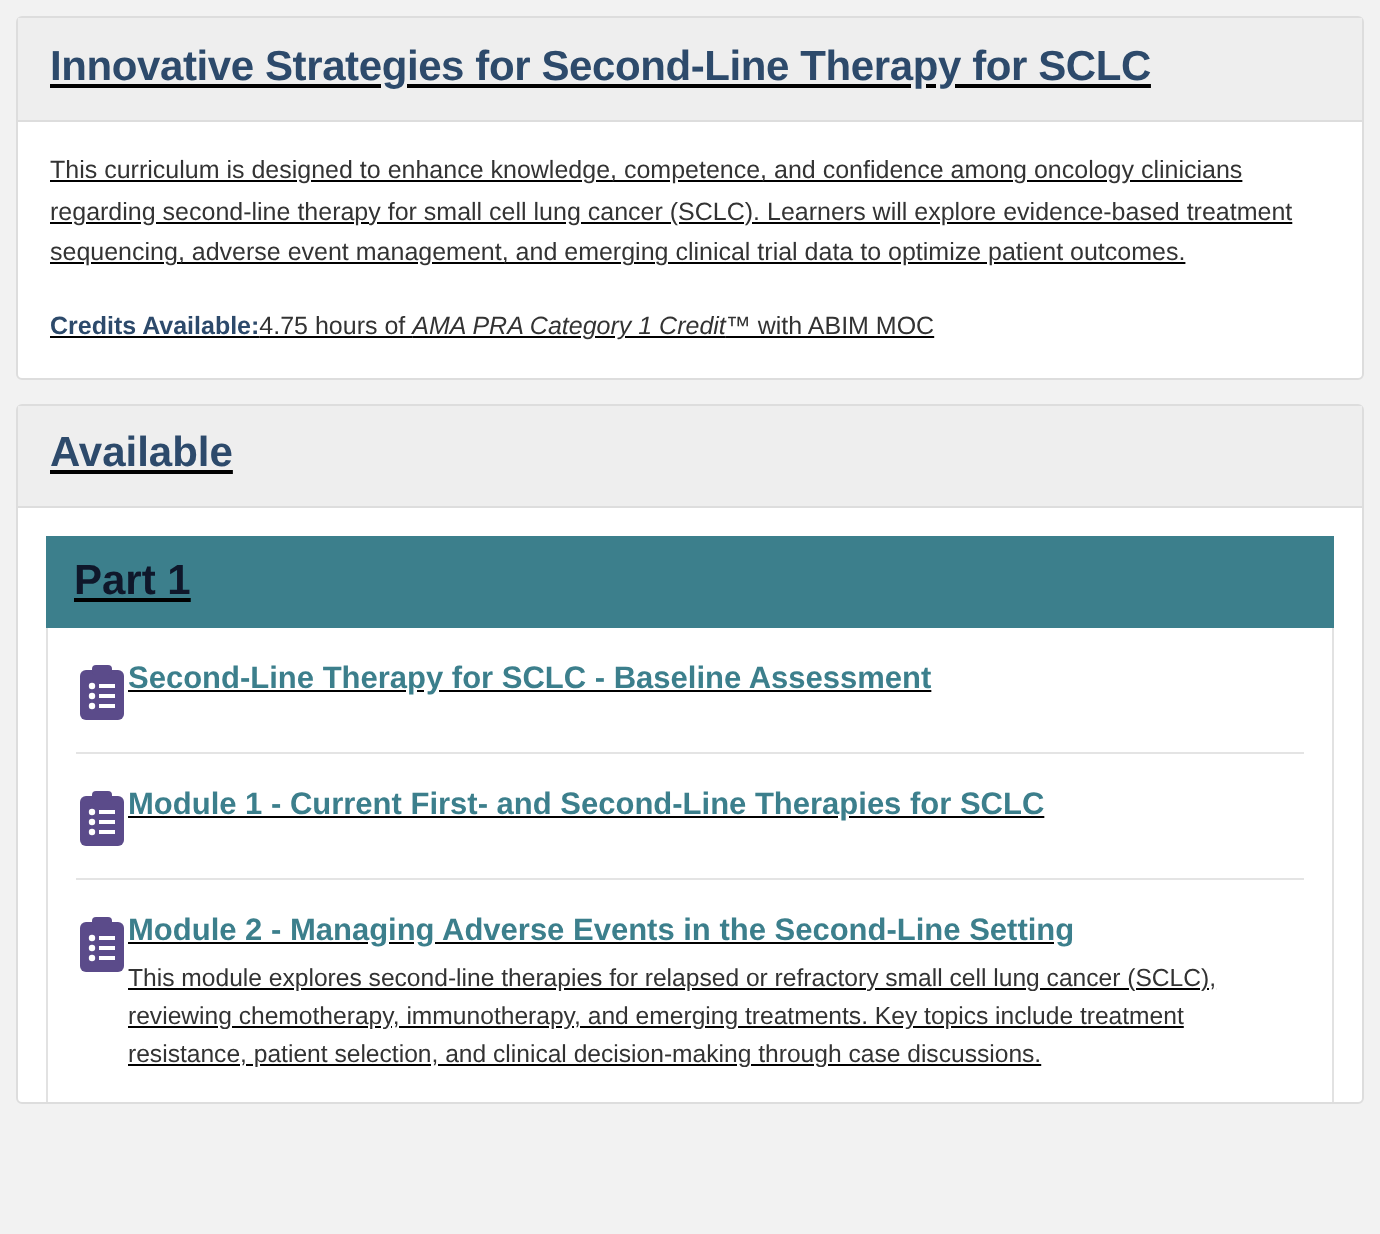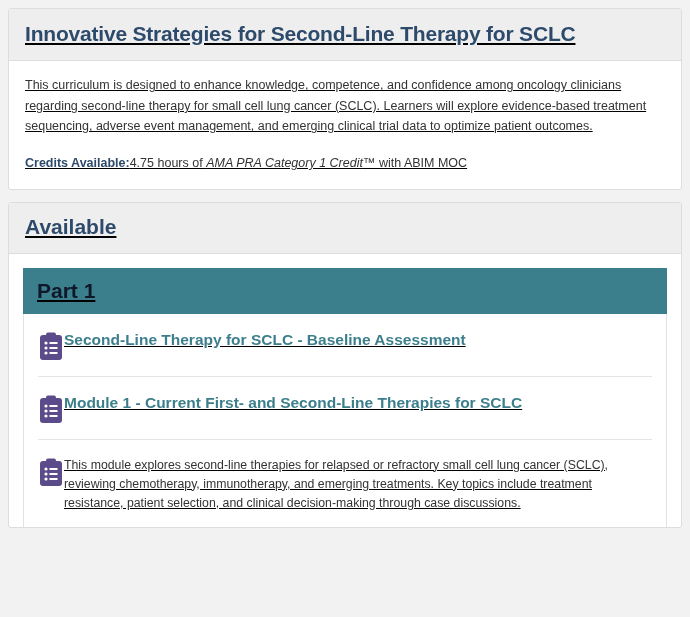--- a/index.html
+++ b/index.html
@@ -181,20 +181,21 @@
               <rect x="8" y="0.5" width="10" height="5" rx="2" fill="#5b4b8a"></rect>
               <circle cx="8" cy="11" r="1.6" fill="#ffffff"></circle>
               <rect x="11.5" y="10" width="8" height="2" fill="#ffffff"></rect>
               <circle cx="8" cy="16" r="1.6" fill="#ffffff"></circle>
               <rect x="11.5" y="15" width="8" height="2" fill="#ffffff"></rect>
               <circle cx="8" cy="21" r="1.6" fill="#ffffff"></circle>
               <rect x="11.5" y="20" width="8" height="2" fill="#ffffff"></rect>
             </svg>
           </span>
           <div class="item-text">
+            <div class="item-title">Module 2 - Managing Adverse Events in the Second-Line Setting</div>
             <div class="item-desc">This module explores second-line therapies for relapsed or refractory small cell lung cancer (SCLC), reviewing chemotherapy, immunotherapy, and emerging treatments. Key topics include treatment resistance, patient selection, and clinical decision-making through case discussions.</div>
           </div>
         </div>
 
       </div>
     </div>
   </div>
 
 </div>
 

